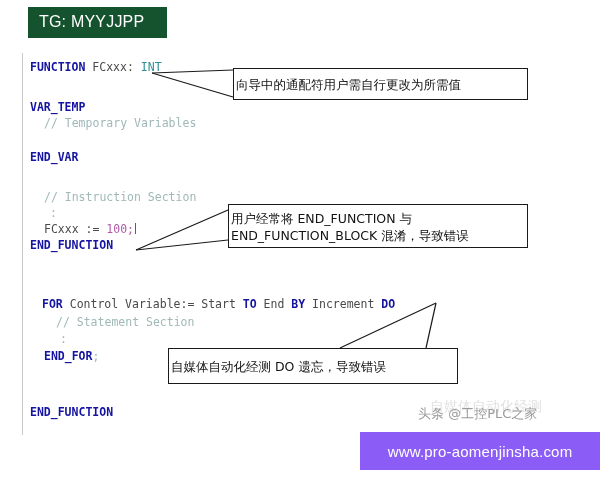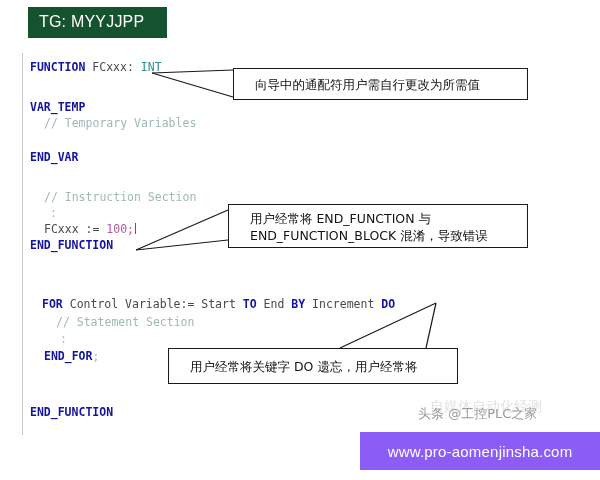--- a/index.html
+++ b/index.html
@@ -86,21 +86,21 @@
     position: absolute;
     background: #ffffff;
     border: 1.3px solid #1a1a1a;
     box-sizing: border-box;
     font-family: "DejaVu Sans", sans-serif;
     font-size: 12.5px;
     color: #111111;
     display: flex;
     flex-direction: column;
     justify-content: center;
-    padding: 3px 21px;
+    padding: 3px 2px;
     line-height: 17px;
     z-index: 3;
   }
   .callout .ln { white-space: nowrap; }
 
   svg.leaders {
     position: absolute;
     left: 0;
     top: 0;
     width: 600px;
@@ -197,18 +197,18 @@
 <div class="callout" style="left:233px; top:68px; width:295px; height:32px;">
   <div class="ln">向导中的通配符用户需自行更改为所需值</div>
 </div>
 
 <div class="callout" style="left:228px; top:204px; width:300px; height:44px;justify-content:flex-end;">
   <div class="ln">用户经常将 END_FUNCTION 与</div>
   <div class="ln">END_FUNCTION_BLOCK 混淆，导致错误</div>
 </div>
 
 <div class="callout" style="left:168px; top:348px; width:290px; height:36px;">
-  <div class="ln">用户经常将关键字 DO 遗忘，用户经常将</div>
+  <div class="ln">自媒体自动化经测 DO 遗忘，导致错误</div>
 </div>
 
 <div id="wm-ghost">自媒体自动化经测</div>
 <div id="wm-toutiao">头条 @工控PLC之家</div>
 <div id="url-bar">www.pro-aomenjinsha.com</div>
 
 </body></html>

